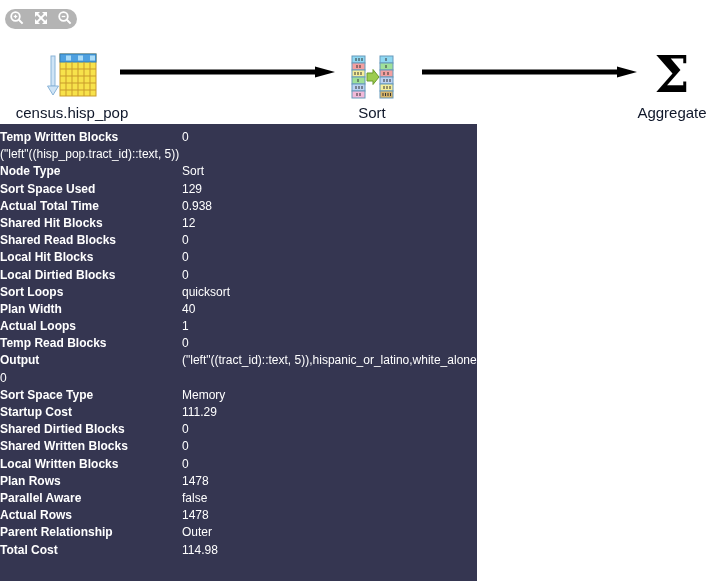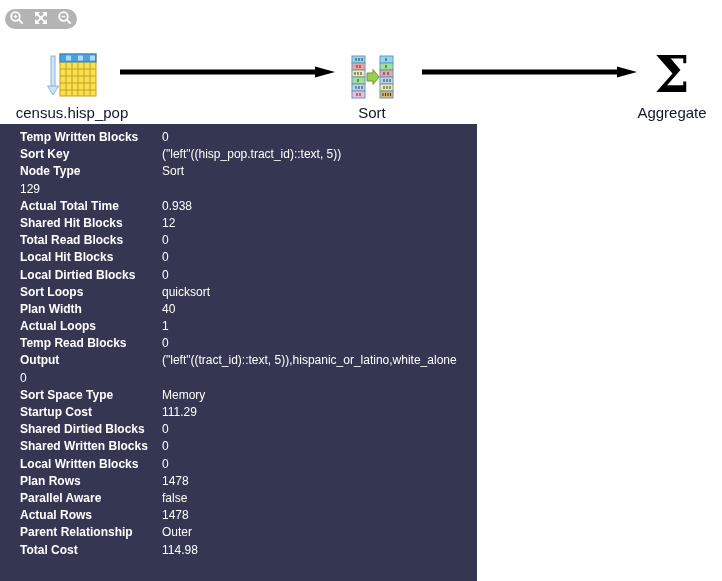--- a/index.html
+++ b/index.html
@@ -31,21 +31,21 @@
   }
   .flow-arrow{position:absolute;top:65px;width:215px;height:14px;}
 
   
   .panel{
     position:absolute;left:0;top:124px;width:477px;height:457px;
     background:#353651;padding-top:5px;box-sizing:border-box;
   }
   .prow{
     display:flex;height:17.2px;line-height:17.2px;
-    padding-left:20px;font-size:12px;color:#ffffff;white-space:nowrap;
+    padding-left:0;font-size:12px;color:#ffffff;white-space:nowrap;gap:40px;
   }
   .prow .k{font-weight:bold;flex:0 0 auto;min-width:142px;}
   .prow .v{flex:0 0 auto;}
 </style>
 </head>
 <body>
 
 <div class="toolbar">
   <button class="tool-btn">
     <span>
@@ -187,45 +187,45 @@
   <div class="node-label">Aggregate</div>
 </div>
 
 <div class="panel" style="background: rgb(53, 54, 81); color: rgb(255, 255, 255);">
   <div class="prow">
     <span class="k">Temp Written Blocks</span>
     <span class="v">0</span>
   </div>
 
   <div class="prow">
-    <span class="k">Sort Key</span>
     <span class="v">("left"((hisp_pop.tract_id)::text, 5))</span>
   </div>
 
   <div class="prow">
     <span class="k">Node Type</span>
     <span class="v">Sort</span>
   </div>
 
   <div class="prow">
+    <span class="k">Sort Space Used</span>
     <span class="v">129</span>
   </div>
 
   <div class="prow">
     <span class="k">Actual Total Time</span>
     <span class="v">0.938</span>
   </div>
 
   <div class="prow">
     <span class="k">Shared Hit Blocks</span>
     <span class="v">12</span>
   </div>
 
   <div class="prow">
-    <span class="k">Total Read Blocks</span>
+    <span class="k">Shared Read Blocks</span>
     <span class="v">0</span>
   </div>
 
   <div class="prow">
     <span class="k">Local Hit Blocks</span>
     <span class="v">0</span>
   </div>
 
   <div class="prow">
     <span class="k">Local Dirtied Blocks</span>

